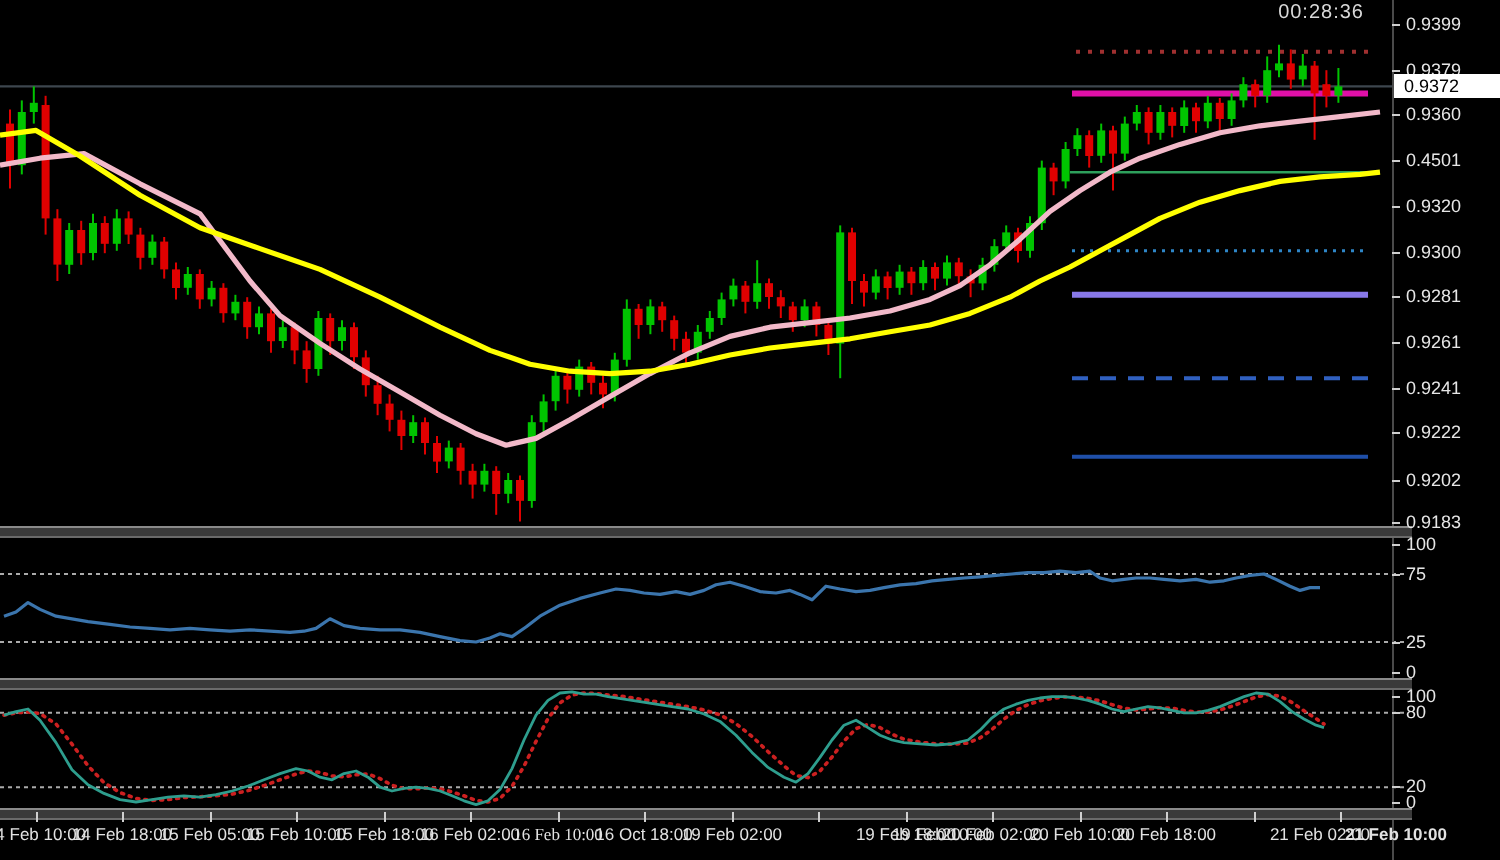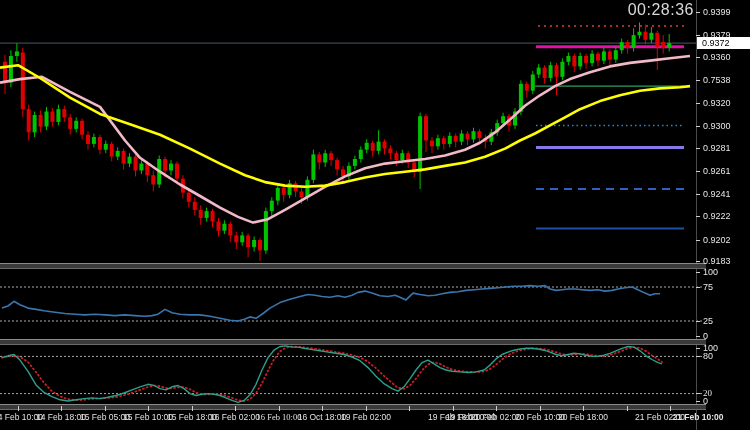--- a/index.html
+++ b/index.html
@@ -7,21 +7,21 @@
           font-family:"Liberation Sans",sans-serif;}
   #chart-svg{position:absolute;left:0;top:0;z-index:1;}
   .separator{position:absolute;left:0;width:706px;height:4px;background:#3a3a3a;
              border-top:1px solid #8a8a8a;border-bottom:1px solid #6a6a6a;z-index:3;}
   #axis-border{position:absolute;left:696px;top:0;width:1px;height:430px;background:#4a4a4a;z-index:2;}
   #price-axis{position:absolute;left:697px;top:0;width:53px;height:430px;z-index:4;}
   .ax-label{position:absolute;left:6px;color:#e6e6e6;font-size:9px;line-height:10px;white-space:nowrap;}
   .ax-tick{position:absolute;left:-1px;width:4px;height:1px;background:#cfcfcf;}
   #current-price-box{position:absolute;left:0px;width:52px;height:12px;background:#fff;color:#000;
                      font-size:9px;line-height:12px;padding-left:5px;z-index:5;}
-  #timer{position:absolute;top:1px;right:56px;color:#d9d9d9;font-size:16px;letter-spacing:0.5px;z-index:4;}
+  #timer{position:absolute;top:1px;right:68px;color:#d9d9d9;font-size:10px;letter-spacing:0.5px;z-index:4;}
   #time-axis{position:absolute;left:0;top:404px;width:750px;height:26px;z-index:4;}
   .t-tick{position:absolute;top:2px;width:1px;height:5px;background:#cfcfcf;}
   .t-label{position:absolute;top:8px;width:64px;margin-left:-32px;text-align:center;
            color:#e2e2e2;font-size:8.5px;white-space:nowrap;}
 </style>
 </head>
 <body>
 
 <div id="screen">
   <svg id="chart-svg" width="750" height="430">
@@ -279,21 +279,21 @@
 
   <div id="price-axis">
     <div id="current-price-box" style="top: 37px;">0.9372</div>
   <div class="ax-tick" style="top: 12px;"></div>
       <div class="ax-label" style="top: 7px;">0.9399</div>
       <div class="ax-tick" style="top: 35px;"></div>
       <div class="ax-label" style="top: 30px;">0.9379</div>
       <div class="ax-tick" style="top: 57px;"></div>
       <div class="ax-label" style="top: 52px;">0.9360</div>
       <div class="ax-tick" style="top: 80px;"></div>
-      <div class="ax-label" style="top: 75px;">0.7538</div>
+      <div class="ax-label" style="top: 75px;">0.4501</div>
       <div class="ax-tick" style="top: 103px;"></div>
       <div class="ax-label" style="top: 98px;">0.9320</div>
       <div class="ax-tick" style="top: 126px;"></div>
       <div class="ax-label" style="top: 121px; text-align: center;">0.9300</div>
       <div class="ax-tick" style="top: 148px;"></div>
       <div class="ax-label" style="top: 143px;">0.9281</div>
       <div class="ax-tick" style="top: 171px;"></div>
       <div class="ax-label" style="top: 166px;">0.9261</div>
       <div class="ax-tick" style="top: 194px;"></div>
       <div class="ax-label" style="top: 189px;">0.9241</div>
@@ -309,21 +309,21 @@
       <div class="ax-label" style="top: 282px;">75</div>
       <div class="ax-tick" style="top: 321px;"></div>
       <div class="ax-label" style="top: 316px;">25</div>
       <div class="ax-tick" style="top: 336px;"></div>
       <div class="ax-label" style="top: 331px;">0</div>
       <div class="ax-tick" style="top: 348px;"></div>
       <div class="ax-label" style="top: 343px;">100</div>
       <div class="ax-tick" style="top: 356px;"></div>
       <div class="ax-label" style="top: 351px;">80</div>
       <div class="ax-tick" style="top: 393px;"></div>
-      <div class="ax-label" style="top: 388px; font-family: Liberation Serif, serif;">20</div>
+      <div class="ax-label" style="top: 388px;">20</div>
       <div class="ax-tick" style="top: 401px;"></div>
       <div class="ax-label" style="top: 396px;">0</div>
     </div>
 
   <div id="time-axis">
       <div class="t-tick" style="left: 18px;"></div>
       <div class="t-label" style="left: 18px;">14 Feb 10:00</div>
       <div class="t-tick" style="left: 61px;"></div>
       <div class="t-label" style="left: 61px;">14 Feb 18:00</div>
       <div class="t-tick" style="left: 105px;"></div>

